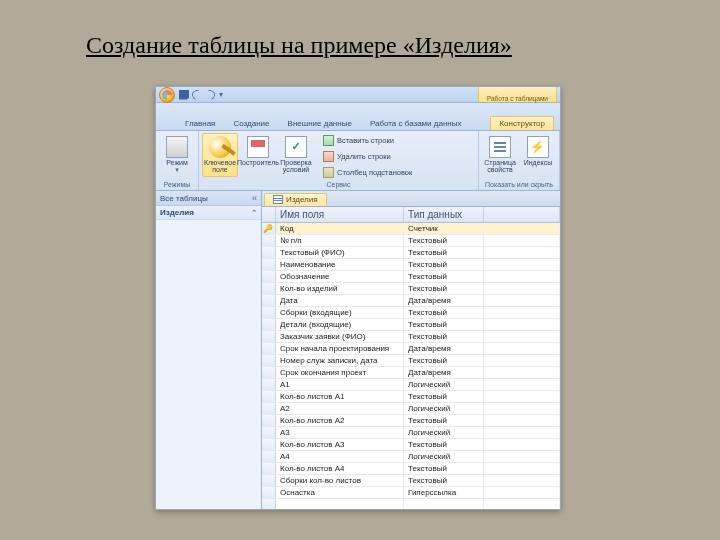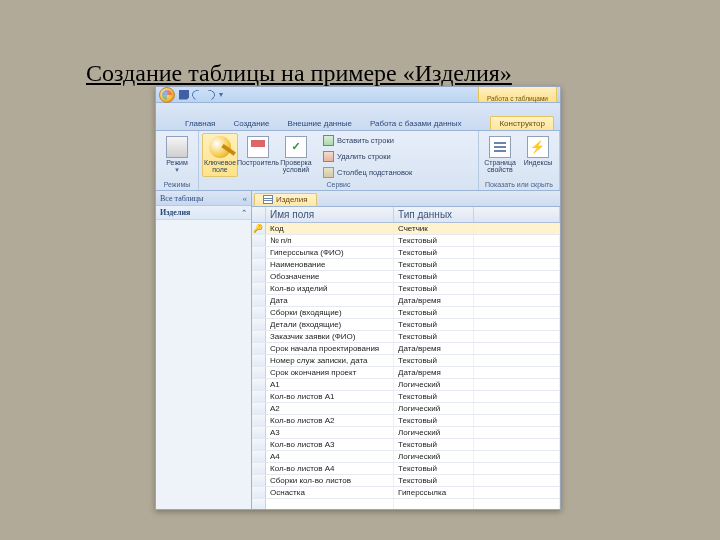--- a/index.html
+++ b/index.html
@@ -7,21 +7,20 @@
     font-family: "Segoe UI", Tahoma, sans-serif;
     background: #b2aa98;
     width: 720px; height: 540px;
     overflow: hidden;
   }
   .slide-title {
     position: absolute; top: 32px; left: 86px;
     font-family: "Times New Roman", serif;
     font-size: 24px; color: #000;
     text-decoration: underline;
-    margin-top: 28px;
   }
   .app {
     position: absolute;
     left: 155px; top: 86px;
     width: 406px; height: 424px;
     background: #fff;
     border: 1px solid #9aa6b9;
     font-size: 8px;
     display: flex; flex-direction: column;
     box-shadow: 0 2px 6px rgba(0,0,0,.3);
@@ -133,24 +132,24 @@
   .i-insert{background:linear-gradient(#d9f0d9,#aad9aa);border:1px solid #5a9a5a;}
   .i-delete{background:linear-gradient(#f4dbcf,#e6b49d);border:1px solid #b97a55;}
   .i-lookup{background:linear-gradient(#e8e2c9,#d3caa0);border:1px solid #a89b66;}
   .i-prop{background:#fff;border:1px solid #8fa0b8;position:relative;}
   .i-prop::before{content:"";position:absolute;left:20%;right:20%;top:25%;height:2px;background:#6c85aa;box-shadow:0 4px 0 #6c85aa,0 8px 0 #6c85aa;}
   .i-index{background:#fff;border:1px solid #8fa0b8;position:relative;}
   .i-index::after{content:"⚡";position:absolute;inset:0;text-align:center;font-size:12px;line-height:20px;color:#d6a21a;}
   
   .workspace{flex:1;display:flex;min-height:0;}
   .navpane{
-    width:96px;
+    width:106px;
     background:#eef3fa;
     border-right:1px solid #9ab4d8;
-    display:flex;flex-direction:column;font-family:Liberation Serif, serif;
+    display:flex;flex-direction:column;
   }
   .nav-hdr{
     background:linear-gradient(#dbe6f5,#c7d8ef);
     border-bottom:1px solid #b6c9e2;
     padding:2px 4px; font-size:8px; color:#2a4a7c;
     display:flex;align-items:center;justify-content:space-between;
   }
   .nav-grp{
     background:linear-gradient(#e9f0fa,#dde8f6);
     border-bottom:1px solid #cad8ec;
@@ -309,21 +308,21 @@
               <div class="c rest"></div>
             </div>
             <div class="row">
               <div class="rowhdr"></div>
               <div class="c name">№ п/п</div>
               <div class="c type">Текстовый</div>
               <div class="c rest"></div>
             </div>
             <div class="row">
               <div class="rowhdr"></div>
-              <div class="c name">Гиперссылка (ФИО)</div>
+              <div class="c name">Текстовый (ФИО)</div>
               <div class="c type">Текстовый</div>
               <div class="c rest"></div>
             </div>
             <div class="row">
               <div class="rowhdr"></div>
               <div class="c name">Наименование</div>
               <div class="c type">Текстовый</div>
               <div class="c rest"></div>
             </div>
             <div class="row">

